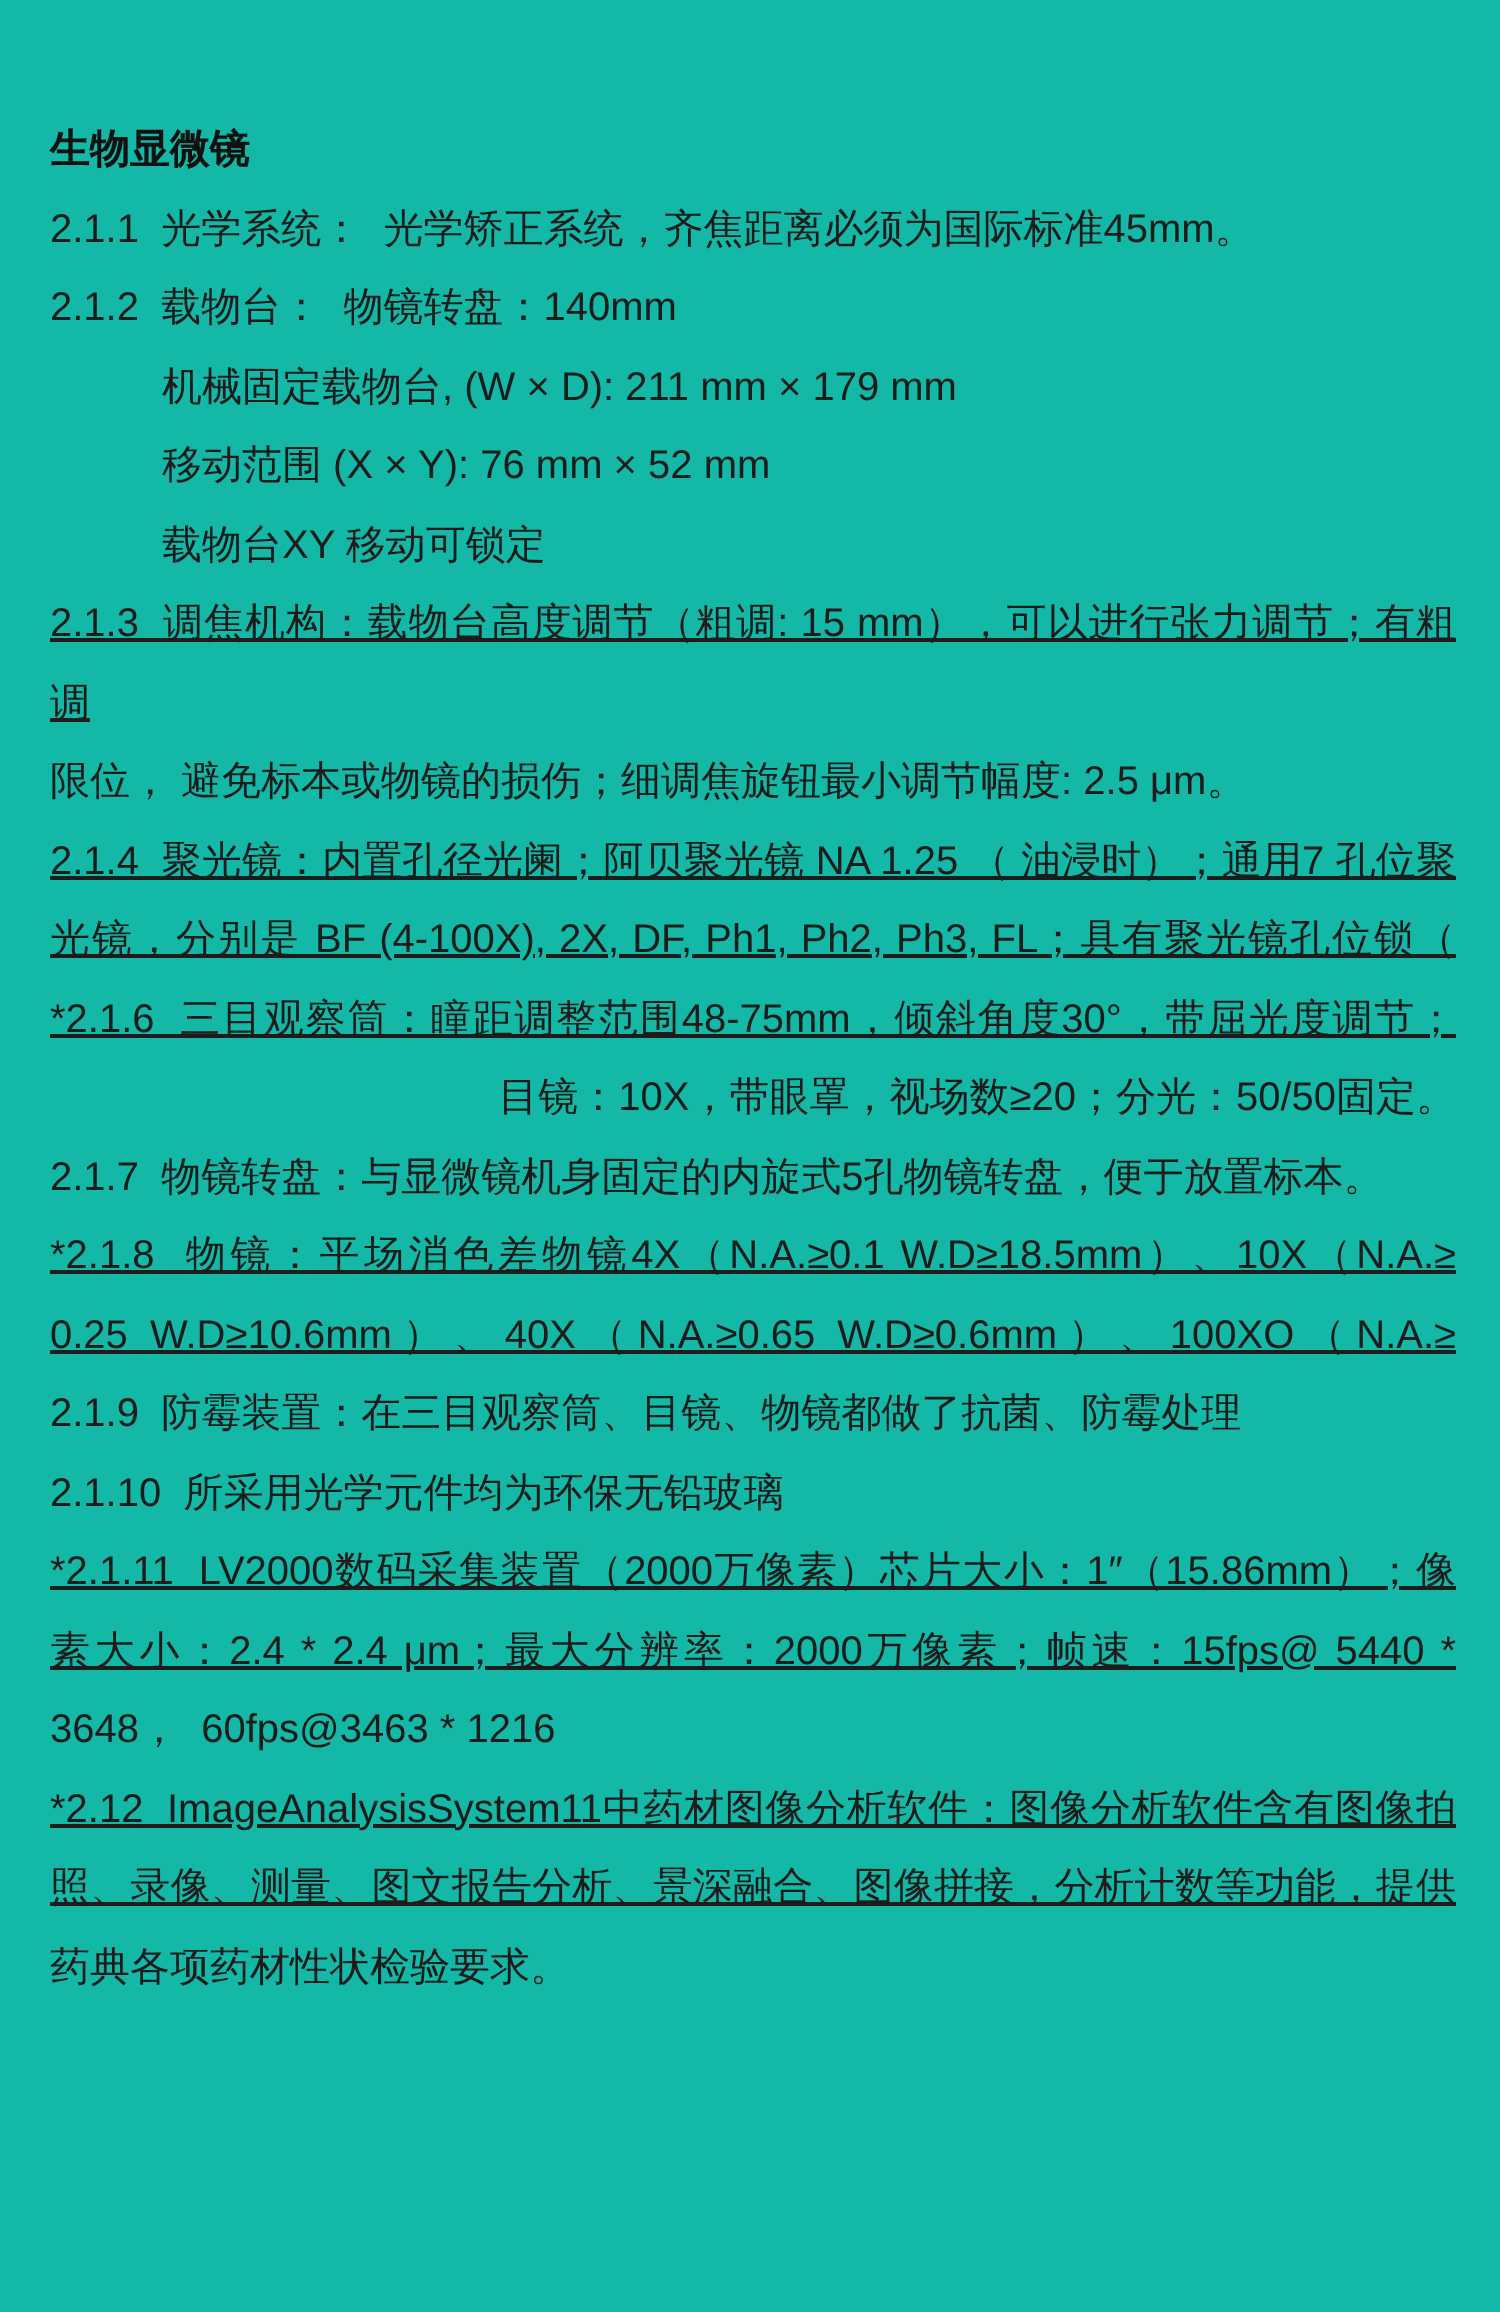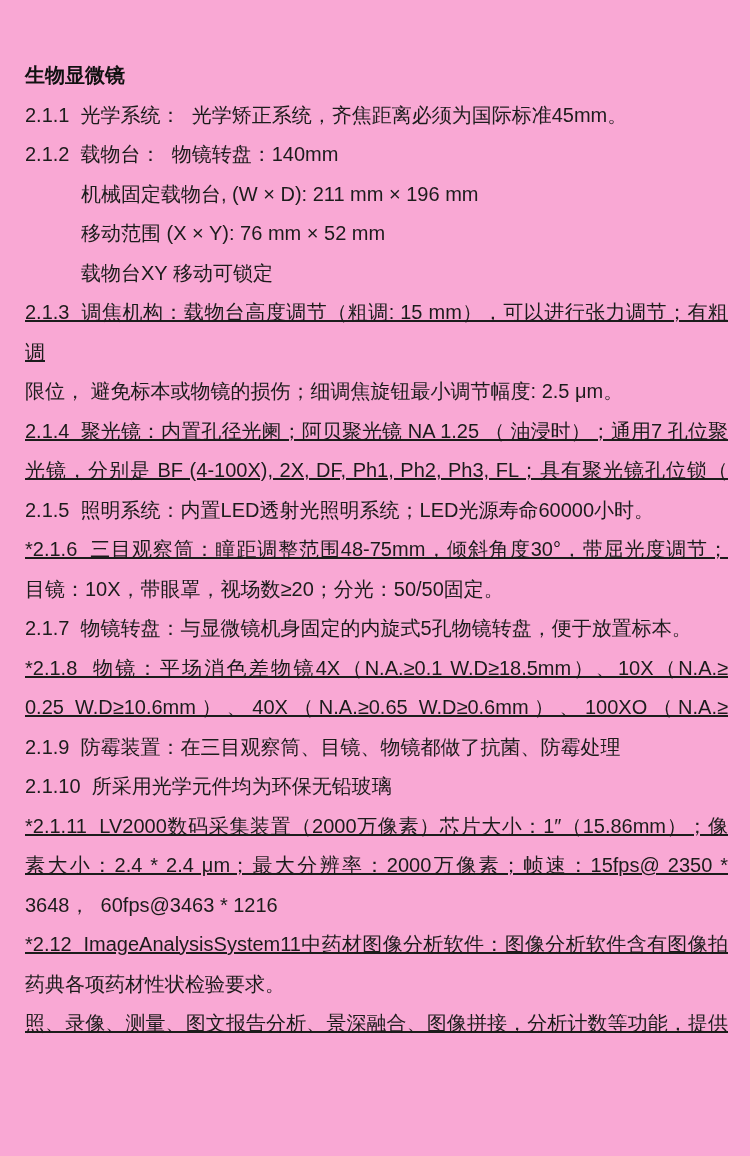--- a/index.html
+++ b/index.html
@@ -9,66 +9,65 @@
     background: #ffffff;
     color: #1c1c1c;
     font-family: "Liberation Sans", "DejaVu Sans", sans-serif;
     overflow: hidden;
   }
   .page {
     box-sizing: border-box;
     width: 750px;
     height: 1156px;
     padding: 56px 22px 0 25px;
-    background: #f9a8d4;
+    background: #14b8a6;
   }
   .doc-title {
     font-size: 20px;
     font-weight: 700;
     line-height: 39.5px;
     margin: 0;
     color: #111111;
   }
   .line {
     font-size: 20px;
     line-height: 39.5px;
     white-space: pre-wrap;
     color: #1c1c1c;
   }
   .line.sub   { margin-left: 56px; }
-  .line.right { }
+  .line.right { text-align: right; }
   .line.fill  {
     text-align: justify;
     text-align-last: justify;
     text-decoration: underline;
   }
 </style>
 </head>
 <body>
 
 <div class="page">
   <h1 class="doc-title">生物显微镜</h1>
   <div id="doc-lines">
       <div class="line">2.1.1  光学系统：  光学矫正系统，齐焦距离必须为国际标准45mm。</div>
       <div class="line">2.1.2  载物台：  物镜转盘：140mm</div>
-      <div class="line sub">机械固定载物台, (W × D): 211 mm × 196 mm</div>
+      <div class="line sub">机械固定载物台, (W × D): 211 mm × 179 mm</div>
       <div class="line sub">移动范围 (X × Y): 76 mm × 52 mm</div>
       <div class="line sub">载物台XY 移动可锁定</div>
       <div class="line fill">2.1.3  调焦机构：载物台高度调节（粗调: 15 mm），可以进行张力调节；有粗调</div>
       <div class="line">限位， 避免标本或物镜的损伤；细调焦旋钮最小调节幅度: 2.5 μm。</div>
       <div class="line fill">2.1.4  聚光镜：内置孔径光阑；阿贝聚光镜 NA 1.25 （ 油浸时）；通用7 孔位聚</div>
       <div class="line fill">光镜，分别是 BF (4-100X), 2X, DF, Ph1, Ph2, Ph3, FL；具有聚光镜孔位锁（</div>
-      <div class="line">2.1.5  照明系统：内置LED透射光照明系统；LED光源寿命60000小时。</div>
       <div class="line fill">*2.1.6  三目观察筒：瞳距调整范围48-75mm，倾斜角度30°，带屈光度调节；</div>
       <div class="line right">目镜：10X，带眼罩，视场数≥20；分光：50/50固定。</div>
       <div class="line">2.1.7  物镜转盘：与显微镜机身固定的内旋式5孔物镜转盘，便于放置标本。</div>
       <div class="line fill">*2.1.8  物镜：平场消色差物镜4X（N.A.≥0.1 W.D≥18.5mm）、10X（N.A.≥</div>
       <div class="line fill">0.25 W.D≥10.6mm）、40X（N.A.≥0.65 W.D≥0.6mm）、100XO（N.A.≥</div>
       <div class="line">2.1.9  防霉装置：在三目观察筒、目镜、物镜都做了抗菌、防霉处理</div>
       <div class="line">2.1.10  所采用光学元件均为环保无铅玻璃</div>
       <div class="line fill">*2.1.11  LV2000数码采集装置（2000万像素）芯片大小：1″（15.86mm）；像</div>
-      <div class="line fill">素大小：2.4 * 2.4 μm；最大分辨率：2000万像素；帧速：15fps@ 2350 *</div>
+      <div class="line fill">素大小：2.4 * 2.4 μm；最大分辨率：2000万像素；帧速：15fps@ 5440 *</div>
       <div class="line">3648，  60fps@3463 * 1216</div>
       <div class="line fill">*2.12  ImageAnalysisSystem11中药材图像分析软件：图像分析软件含有图像拍</div>
+      <div class="line fill">照、录像、测量、图文报告分析、景深融合、图像拼接，分析计数等功能，提供</div>
       <div class="line">药典各项药材性状检验要求。</div>
-      <div class="line fill">照、录像、测量、图文报告分析、景深融合、图像拼接，分析计数等功能，提供</div>
     </div>
 </div>
 
 </body></html>

